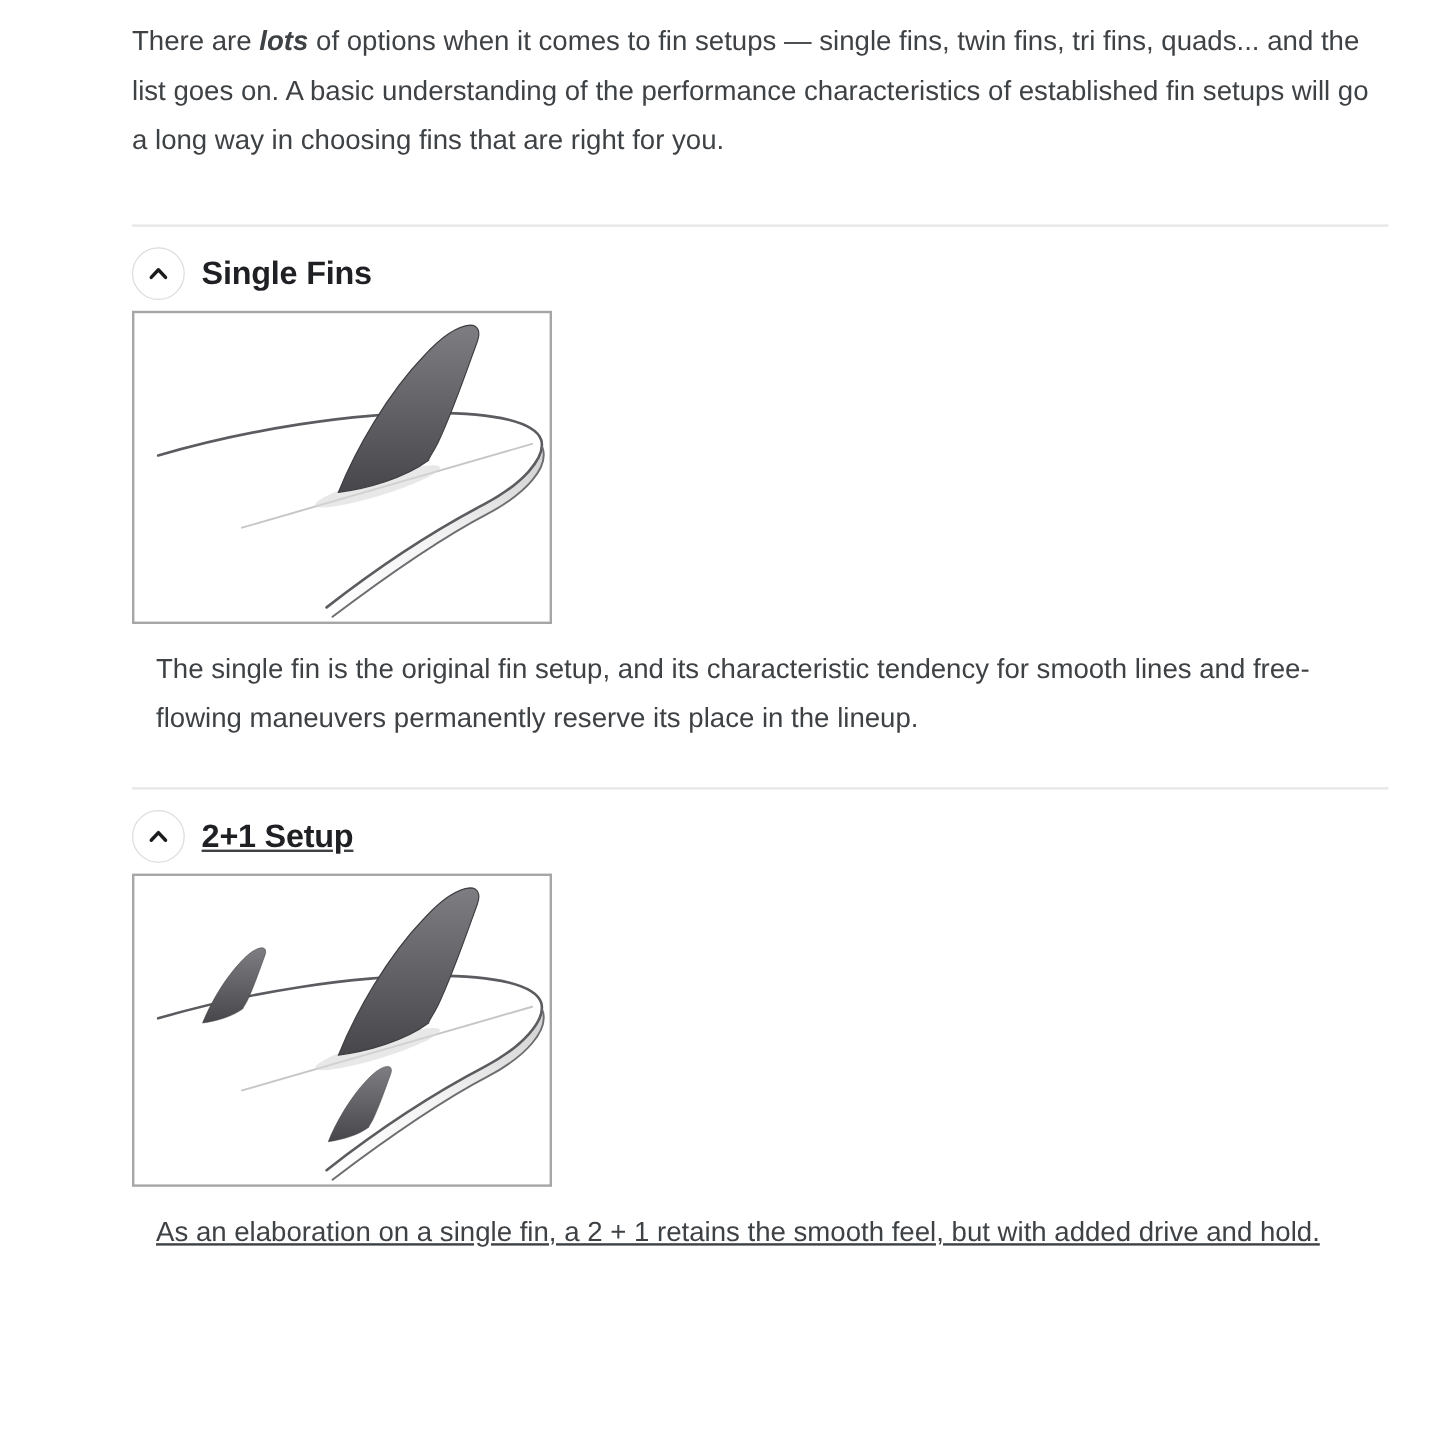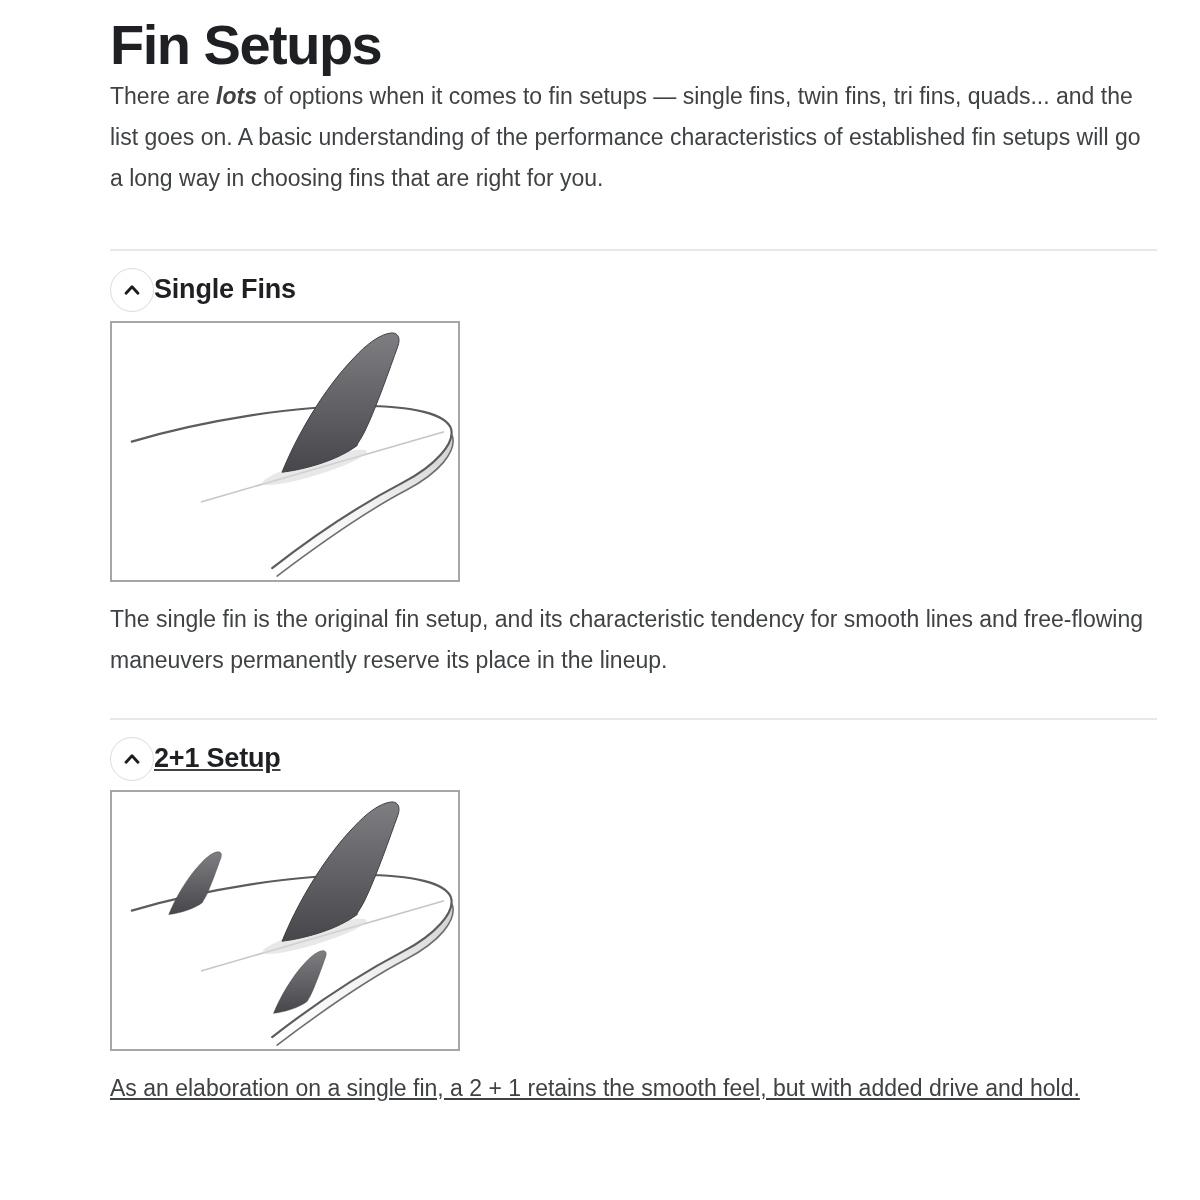--- a/index.html
+++ b/index.html
@@ -22,45 +22,44 @@
   h1.page-title{
     margin:0;font-size:56px;line-height:1.1;font-weight:700;
     letter-spacing:-1.5px;color:var(--ink);
   }
   p{margin:0;font-size:23px;line-height:41px;color:var(--body-text);}
   .intro{}
   .emph{font-weight:700;font-style:italic;}
   section.accordion{border-top:2px solid var(--divider);padding-top:17px;}
   section.first{margin-top:50px;}
   section.second{margin-top:37px;text-decoration:underline;}
-  .sec-head{display:flex;align-items:center;cursor:pointer;text-align:right;}
+  .sec-head{display:flex;align-items:center;gap:14px;cursor:pointer;text-align:right;}
   .toggle-btn{
     width:44px;height:44px;border-radius:50%;
     border:1.5px solid var(--circle-border);background:#fff;
     display:flex;align-items:center;justify-content:center;
     padding:0;cursor:pointer;flex:0 0 auto;
   }
   .toggle-btn svg{display:block;}
   .sec-title{
     font-size:27px;font-weight:700;color:var(--ink);
     letter-spacing:-0.2px;line-height:1;
   }
   .figure{
     width:350px;height:261px;margin-top:9px;background:#fff;
     border:2px solid var(--image-border);
   }
   .figure svg{display:block;width:346px;height:257px;}
-  .desc{margin-top:17px;}
+  .desc{margin-top:17px;margin-left:20px;}
 </style>
 </head>
 <body>
 
 <div class="content">
 
-  <h1 class="page-title">Fin Setups</h1>
 
   <p class="intro"><span>There are </span><span class="emph">lots</span><span> of options when it comes to fin setups — single fins, twin fins, tri fins, quads... and the list goes on. A basic understanding of the performance characteristics of established fin setups will go a long way in choosing fins that are right for you.</span></p>
 
   <section class="accordion first">
     <div class="sec-head">
       <button class="toggle-btn">
         <span>
           <svg width="22" height="22" viewBox="0 0 24 24" fill="none">
             <polyline points="5.5,15.5 12,8.5 18.5,15.5" stroke="var(--chevron)" stroke-width="3.1" stroke-linecap="round" stroke-linejoin="round"></polyline>
           </svg>

